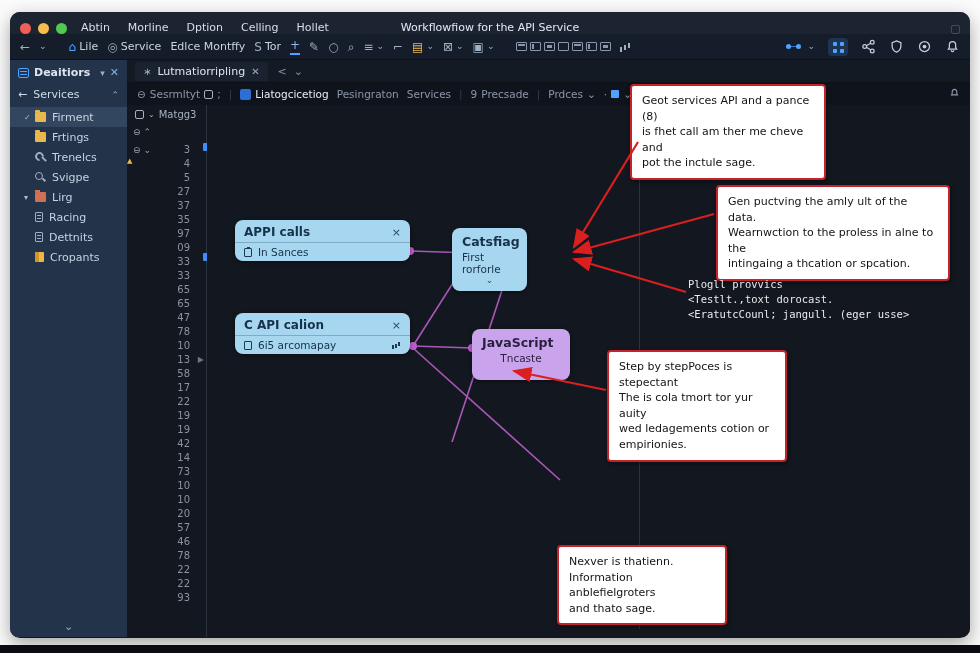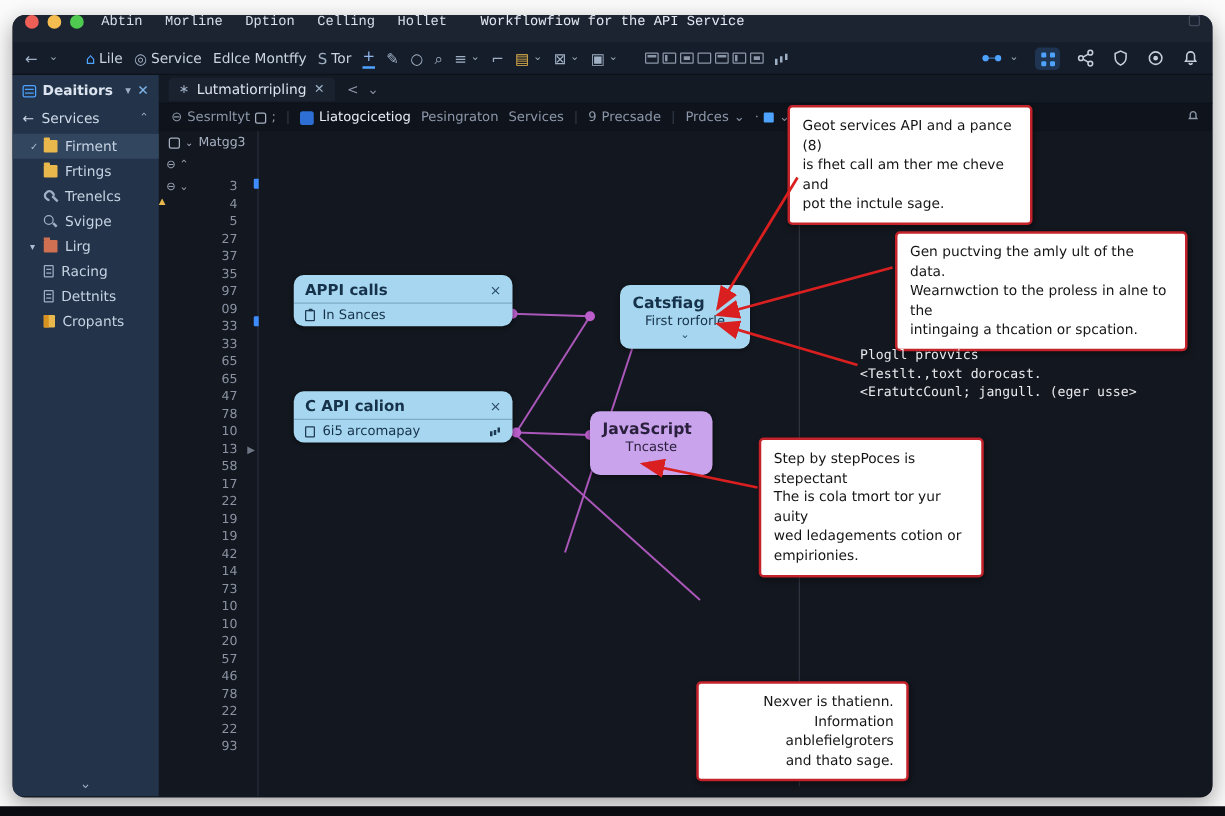--- a/index.html
+++ b/index.html
@@ -6,21 +6,21 @@
   html,body { width:980px; height:653px; background:#fbfbfc; font-family:"DejaVu Sans","Liberation Sans",sans-serif; overflow:hidden; }
 
   .stage { position:relative; width:980px; height:653px; }
   .bottom-strip { position:absolute; left:0; right:0; bottom:0; height:8px; background:#0b0d12; }
 
   .window { position:absolute; left:10px; top:12px; width:960px; height:626px;
             background:#13171f; border-radius:10px; overflow:hidden;
             box-shadow:0 6px 18px rgba(0,0,0,.35); }
 
   
-  .titlebar { height:22px; background:#1c2432; display:flex; align-items:flex-start; padding:0 10px; position:relative;font-family:Liberation Mono, monospace; }
+  .titlebar { height:22px; background:#1c2432; display:flex; align-items:flex-end; padding:0 10px; position:relative; }
   .traffic { display:flex; gap:7px; margin-right:14px; }
   .light { width:11px; height:11px; border-radius:50%; }
   .light.red{ background:#ee5f57; } .light.yellow{ background:#f5bd4f; } .light.green{ background:#4fc94f; }
   .menus { display:flex; gap:18px; }
   .menu-item { color:#d7dfeb; font-size:11px; cursor:default; }
   .win-title { position:absolute; left:0; right:0; text-align:center; color:#e4e9f2; font-size:11px; pointer-events:none; }
   .tb-right-dot { margin-left:auto; width:9px; height:9px; border:1px solid #5a6577; border-radius:2px; opacity:.6; }
 
   
   .toolbar { height:26px; background:#161d2a; display:flex; align-items:center; padding:0 10px; gap:9px; color:#aab6c8; font-size:11px; border-bottom:1px solid #0d1118; }
@@ -447,21 +447,21 @@
           <span>C API calion</span>
           <span class="node-x">×</span>
         </div>
         <div class="node-row">
           <span class="row-icon"></span>
           <span>6i5 arcomapay</span>
           <span class="row-chart"></span>
         </div>
       </div>
 
-      <div class="node node-small" style="left:486px; top:216px; width:104px;">
+      <div class="node node-small" style="left:442px; top:216px; width:75px;">
         <div class="t">Catsfiag</div>
         <div class="s">
           <span>First rorforle</span>
           <span class="chev">⌄</span>
         </div>
       </div>
 
       <div class="node node-small node-purple" style="left:462px; top:317px; width:98px;">
         <div class="t">JavaScript</div>
         <div class="s">
@@ -473,21 +473,21 @@
       <div class="ann" style="left:620px; top:72px; width:196px;">Geot services API and a pance (8)
 is fhet call am ther me cheve and
 pot the inctule sage.</div>
       <div class="ann" style="left:597px; top:338px; width:180px;">Step by stepPoces is stepectant
 The is cola tmort tor yur auity
 wed ledagements cotion or
 empirionies.</div>
       <div class="ann" style="left:706px; top:173px; width:234px;">Gen puctving the amly ult of the data.
 Wearnwction to the proless in alne to the
 intingaing a thcation or spcation.</div>
-      <div class="ann" style="left:547px; top:533px; width:170px;text-align:right;">Nexver is thatienn.
+      <div class="ann" style="left:547px; top:533px; width:170px;">Nexver is thatienn.
 Information anblefielgroters
 and thato sage.</div>
 
       <div class="code-note" style="left:678px; top:265px;">Plogll provvics
 &lt;Testlt.,toxt dorocast.
 &lt;EratutcCounl; jangull. (eger usse&gt;</div>
 
       <svg class="arrows-svg" width="960" height="626" viewBox="0 0 960 626">
         <defs>
           <marker id="ah" markerWidth="9" markerHeight="7" refX="8" refY="3.5" orient="auto">

